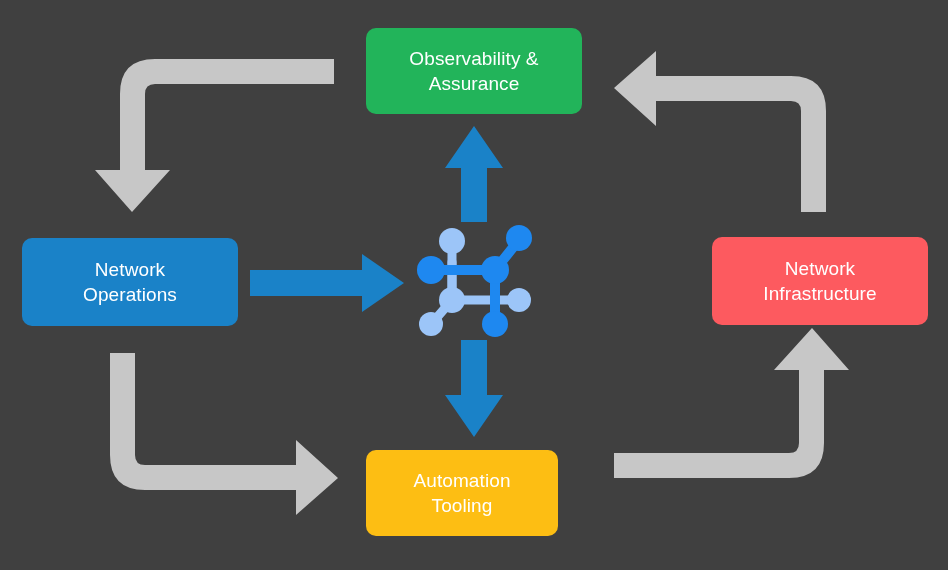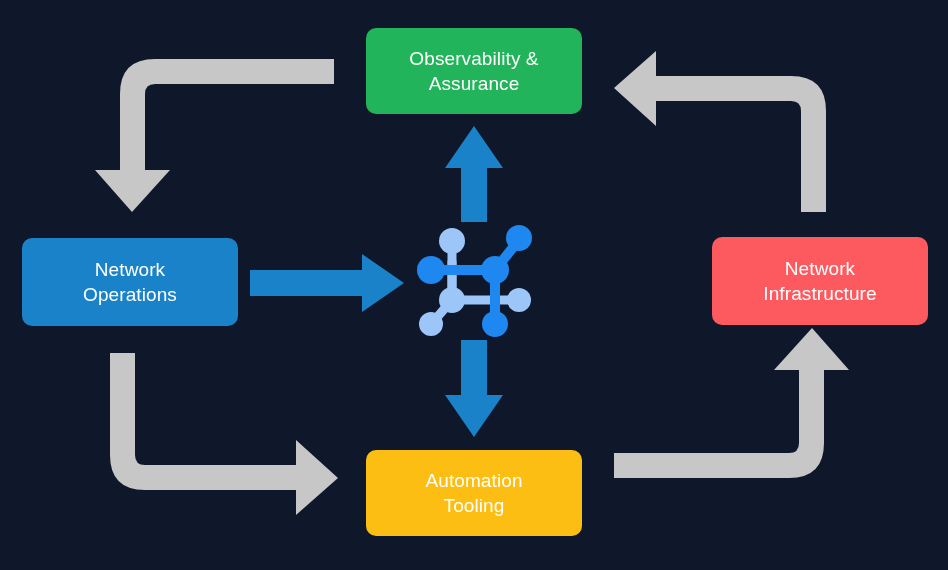--- a/index.html
+++ b/index.html
@@ -8,21 +8,21 @@
     padding: 0;
     background: #000000;
   }
   body {
     font-family: "Liberation Sans", sans-serif;
   }
   #stage {
     position: relative;
     width: 948px;
     height: 570px;
-    background: #0f172a;
+    background: #404040;
     overflow: hidden;
   }
   .node-box {
     position: absolute;
     border-radius: 10px;
     display: flex;
     align-items: center;
     justify-content: center;
     text-align: center;
     color: #ffffff;
@@ -51,21 +51,21 @@
   #box-infrastructure {
     left: 712px;
     top: 237px;
     width: 216px;
     height: 88px;
     background: #fd5a5f;
   }
   #box-automation {
     left: 366px;
     top: 450px;
-    width: 216px;
+    width: 192px;
     height: 86px;
     background: #fdbe13;
   }
   .svg-layer {
     position: absolute;
     left: 0;
     top: 0;
     width: 948px;
     height: 570px;
     pointer-events: none;

